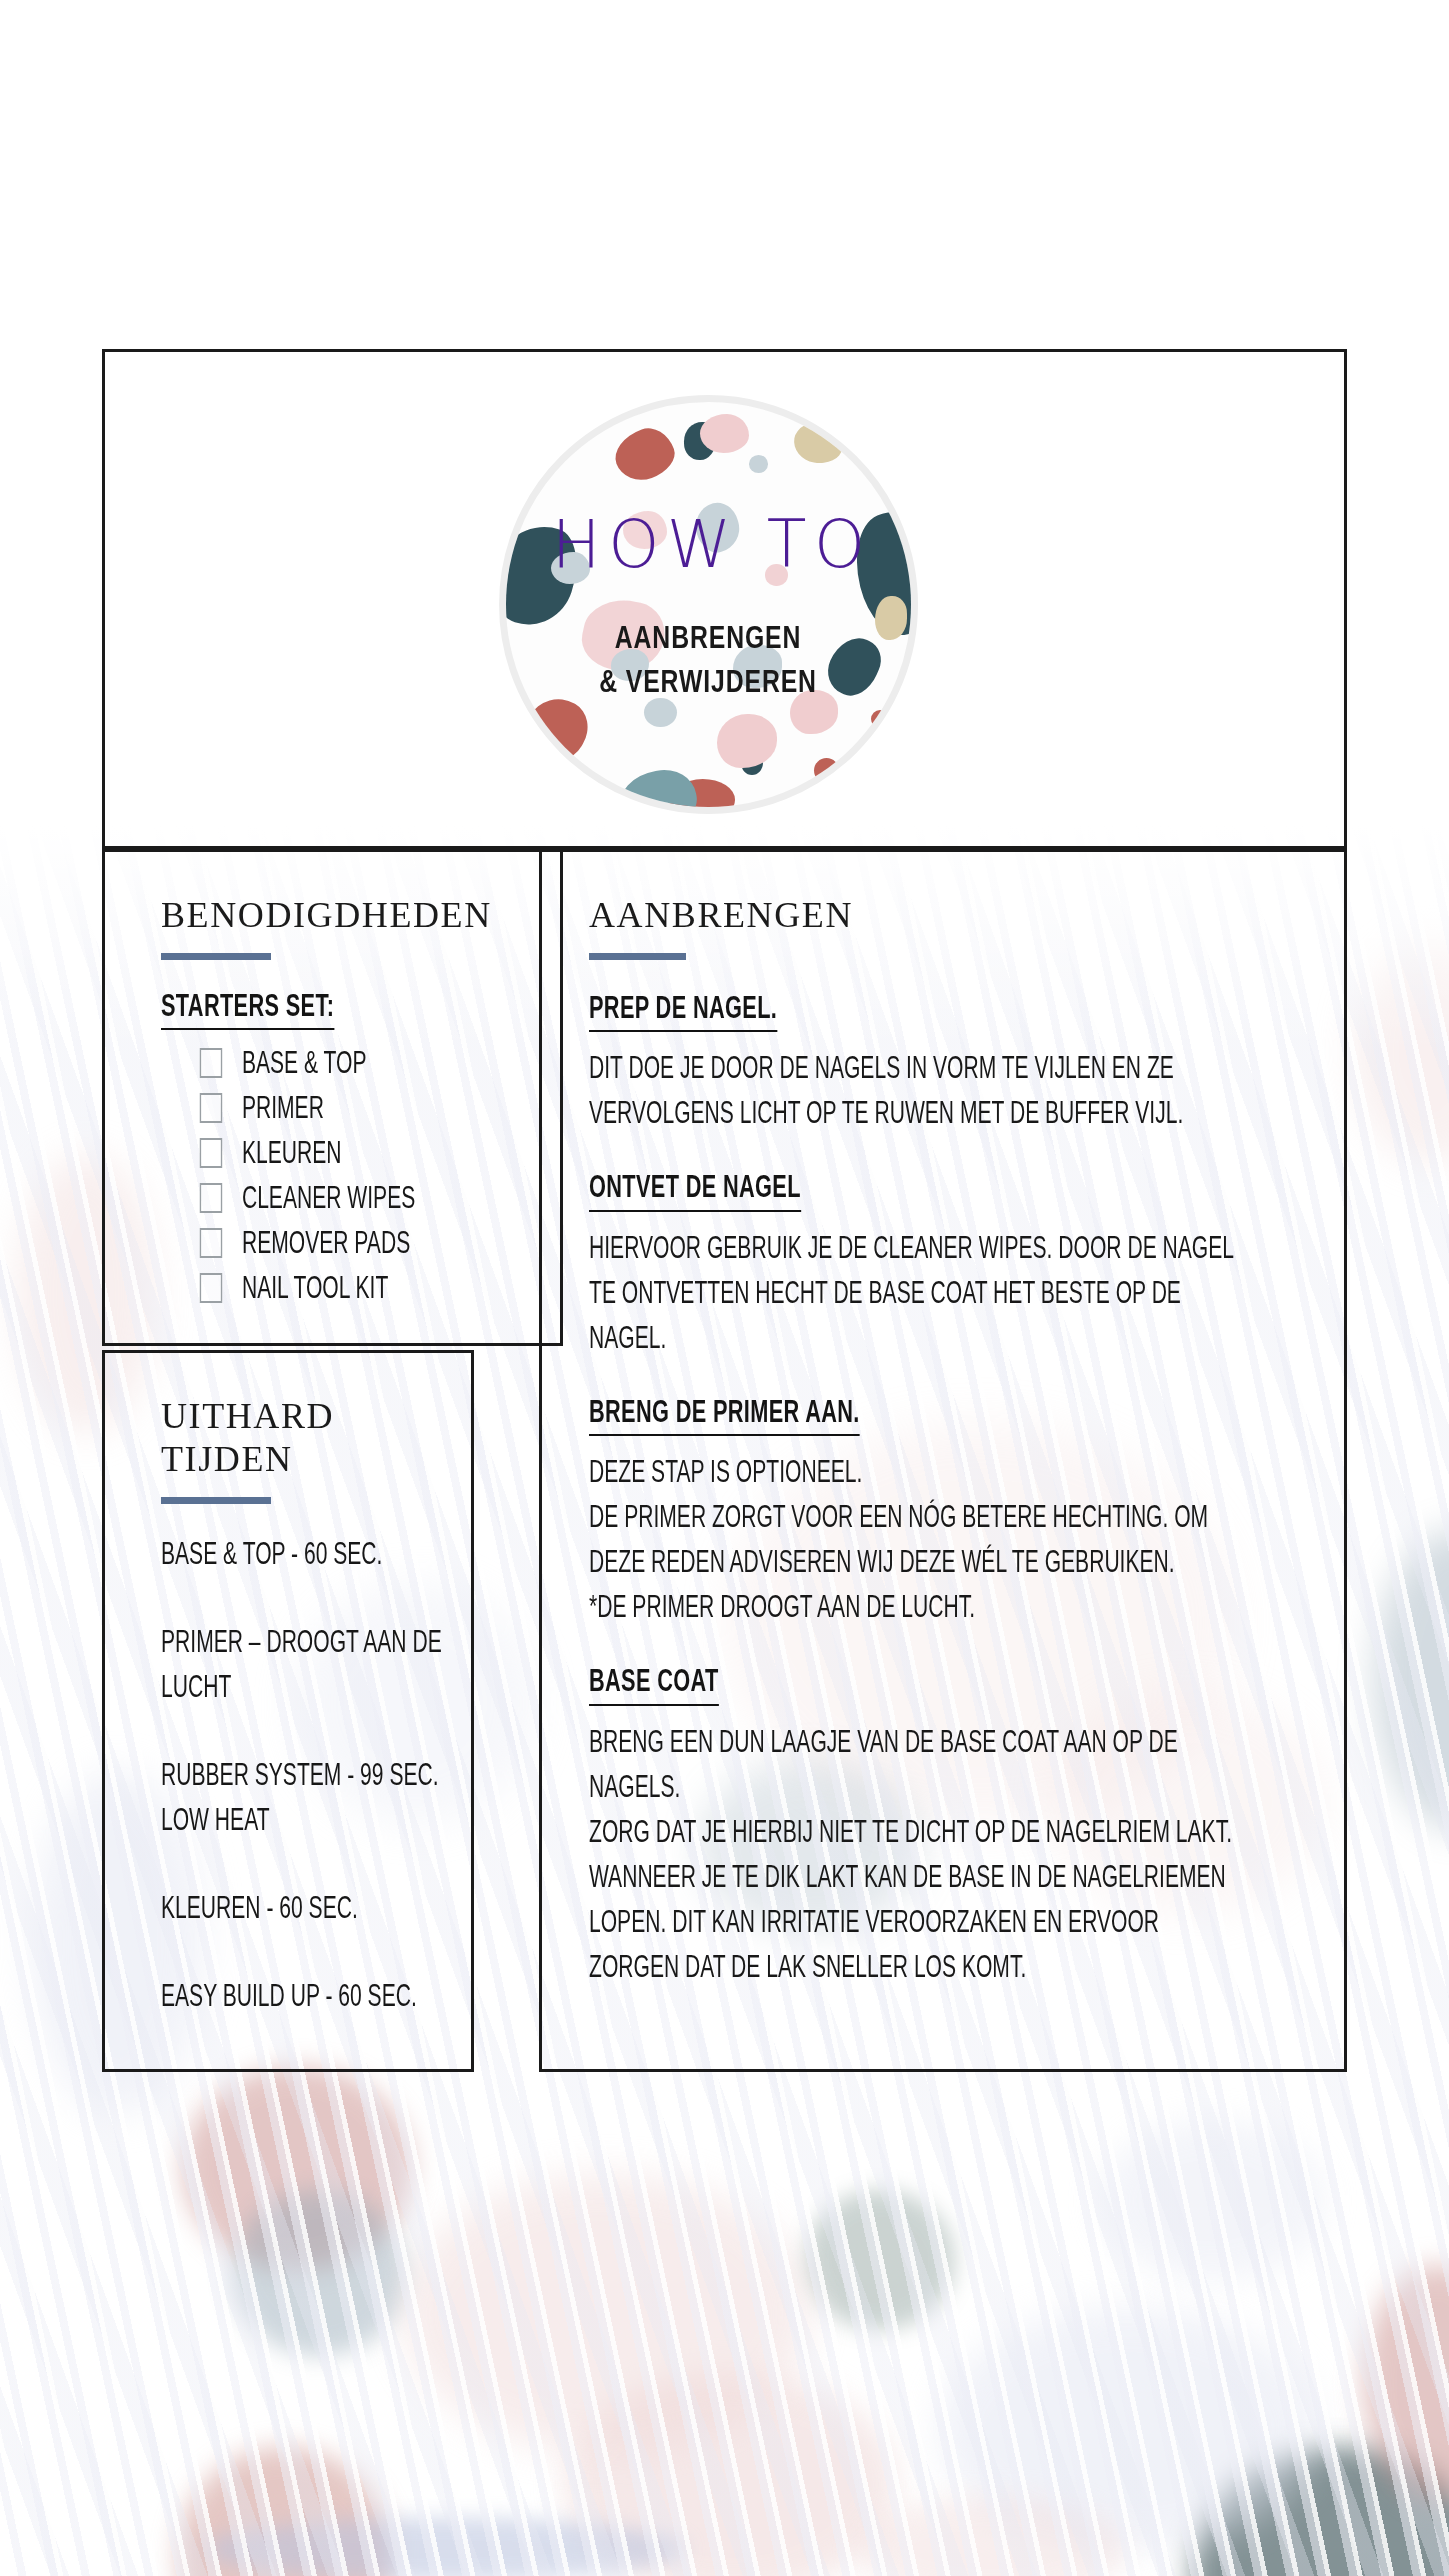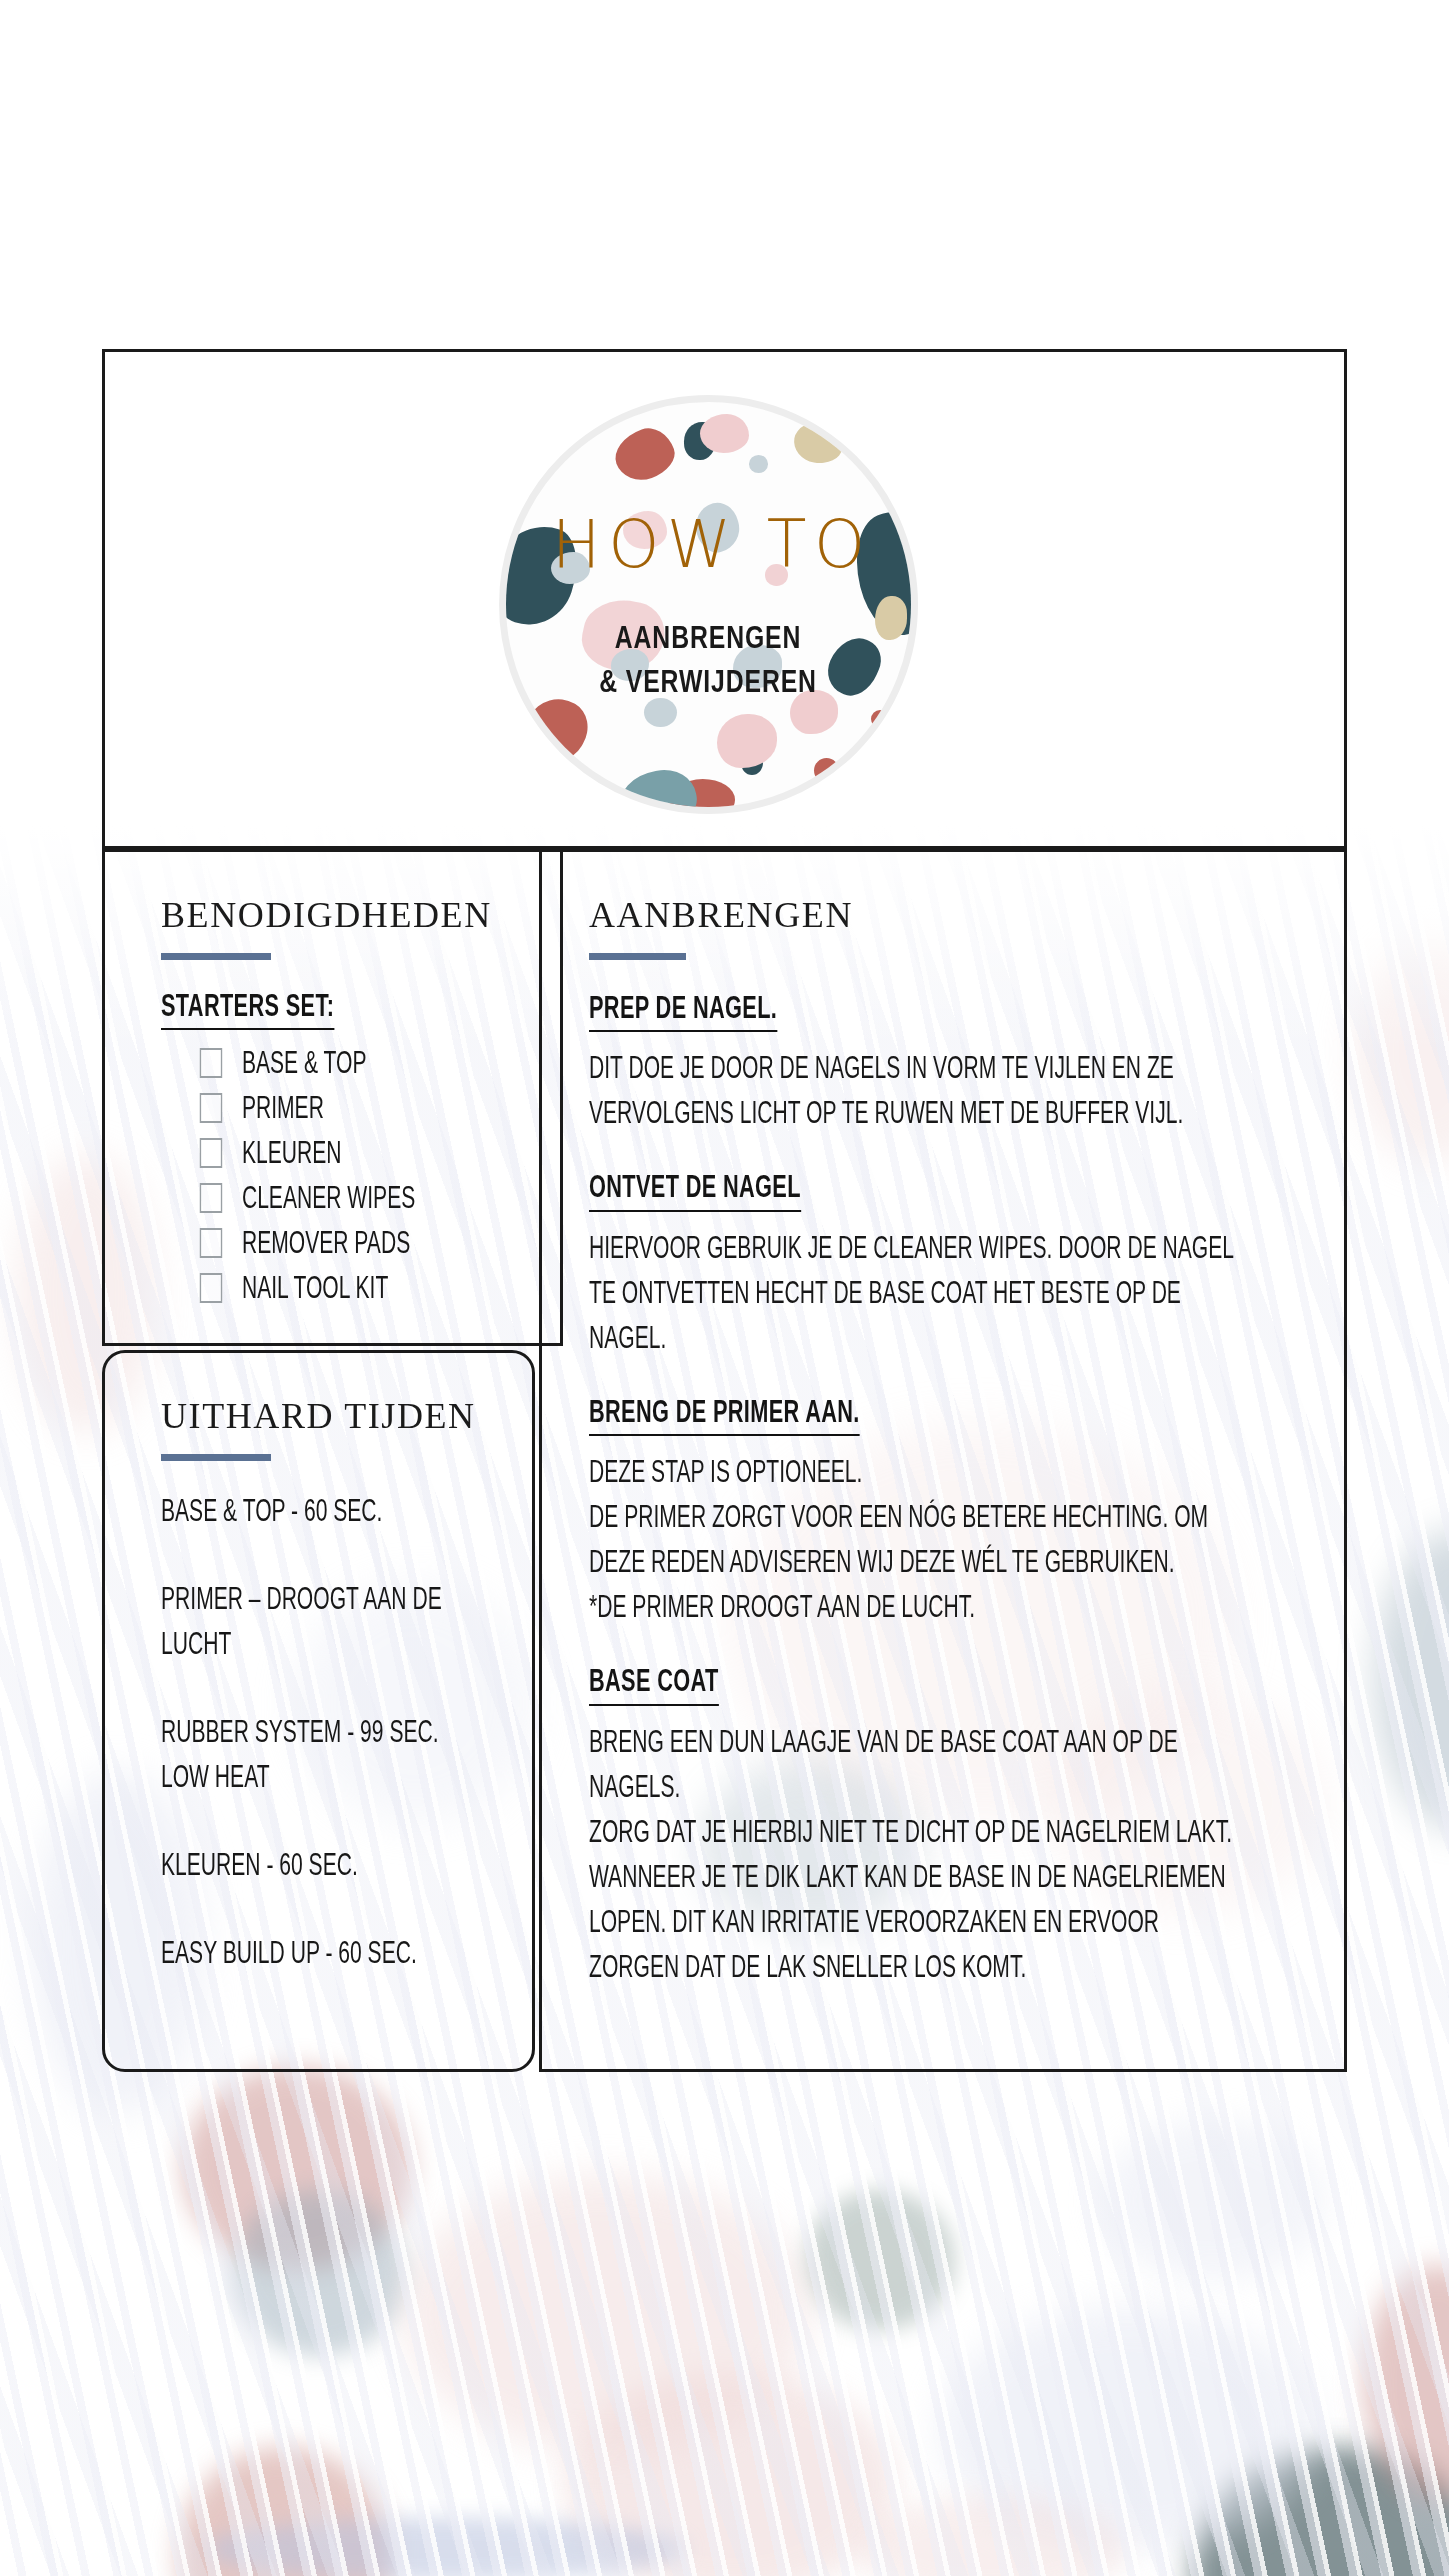--- a/index.html
+++ b/index.html
@@ -14,21 +14,21 @@
       repeating-linear-gradient(78deg, rgba(255,255,255,0) 0 18px, rgba(238,239,247,0.55) 18px 26px, rgba(255,255,255,0.85) 26px 31px),
       repeating-linear-gradient(70deg, rgba(255,255,255,0) 0 48px, rgba(231,233,243,0.35) 48px 65px);
   }
   .streaks::before { content:""; position:absolute; left:0; top:0; width:100%; height:225px;
     background:linear-gradient(to bottom, #ffffff 0%, rgba(255,255,255,0) 100%); }
 
   
   .box { position:absolute; border:3.2px solid var(--border,#1a1a1a); background:transparent; }
   #header-box { left:102px; top:349px;  width:1245px; height:500px; }
   #box-benodigdheden { left:102px; top:849px; width:461px;  height:497px; }
-  #box-uithard       { left:102px; top:1350px; width:433px;  height:722px;border-radius:23px; }
+  #box-uithard       { left:102px; top:1350px; width:372px;  height:722px; }
   #box-aanbrengen    { left:539px; top:849px; width:808px; height:1223px; }
 
   .inner-left  { position:absolute; inset:0; padding:42px 21.5px 0 56px; }
   .inner-right { position:absolute; inset:0; padding:42px 21.5px 0 47px; }
 
   .h-serif { font-family:"Liberation Serif", serif; font-weight:400; font-size:36px;
              letter-spacing:1.6px; line-height:43px; color:#1b1b1b; }
   .accent-bar { height:7px; background:var(--accent,#5a7193); margin-top:16px; }
 
   .cond { transform:scaleX(0.68); transform-origin:left top; width:147%; }
@@ -54,21 +54,21 @@
   .tz { position:absolute; }
   .c-teal  { background:var(--terra-teal,#30515b); }
   .c-red   { background:var(--terra-red,#bd6156); }
   .c-pink  { background:var(--terra-pink,#f0cdcf); }
   .c-gray  { background:var(--terra-gray,#c7d3d9); }
   .c-beige { background:var(--terra-beige,#d9cba6); }
   .c-steel { background:var(--terra-steel,#79a0a8); }
   .logo-text { position:absolute; inset:0; display:flex; flex-direction:column; align-items:center;
       text-align:center; padding-top:105px; }
   .logo-title { font-family:"DejaVu Sans", sans-serif; font-weight:200; font-size:65px;
-      letter-spacing:7.5px; margin-right:-7.5px; color:#a16207; }
+      letter-spacing:7.5px; margin-right:-7.5px; color:#4c1d95; }
   .logo-sub { margin-top:34px; font-weight:700; font-size:31px; line-height:44px; letter-spacing:1.1px;
       color:#191919; transform:scaleX(0.8); }
 </style>
 </head>
 <body>
 
 <div class="page">
 
   <div>
     <div class="wc" style="left:182px;top:2066px;width:231px;height:204px;background:var(--wc-rose);opacity:.5;filter:blur(13px);"></div>

